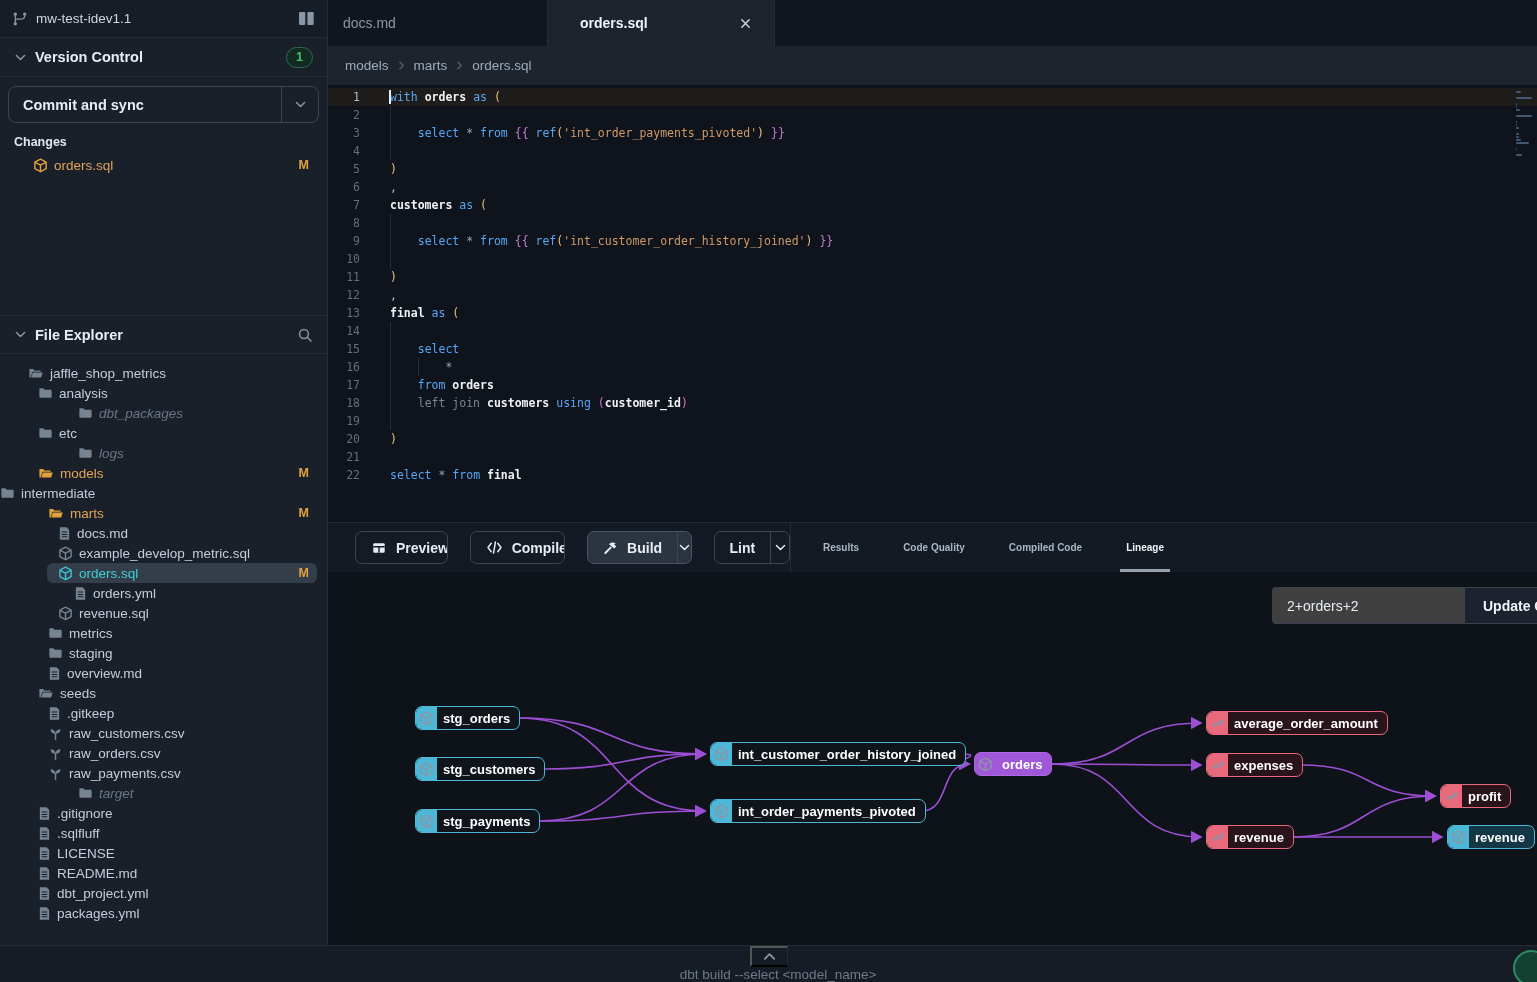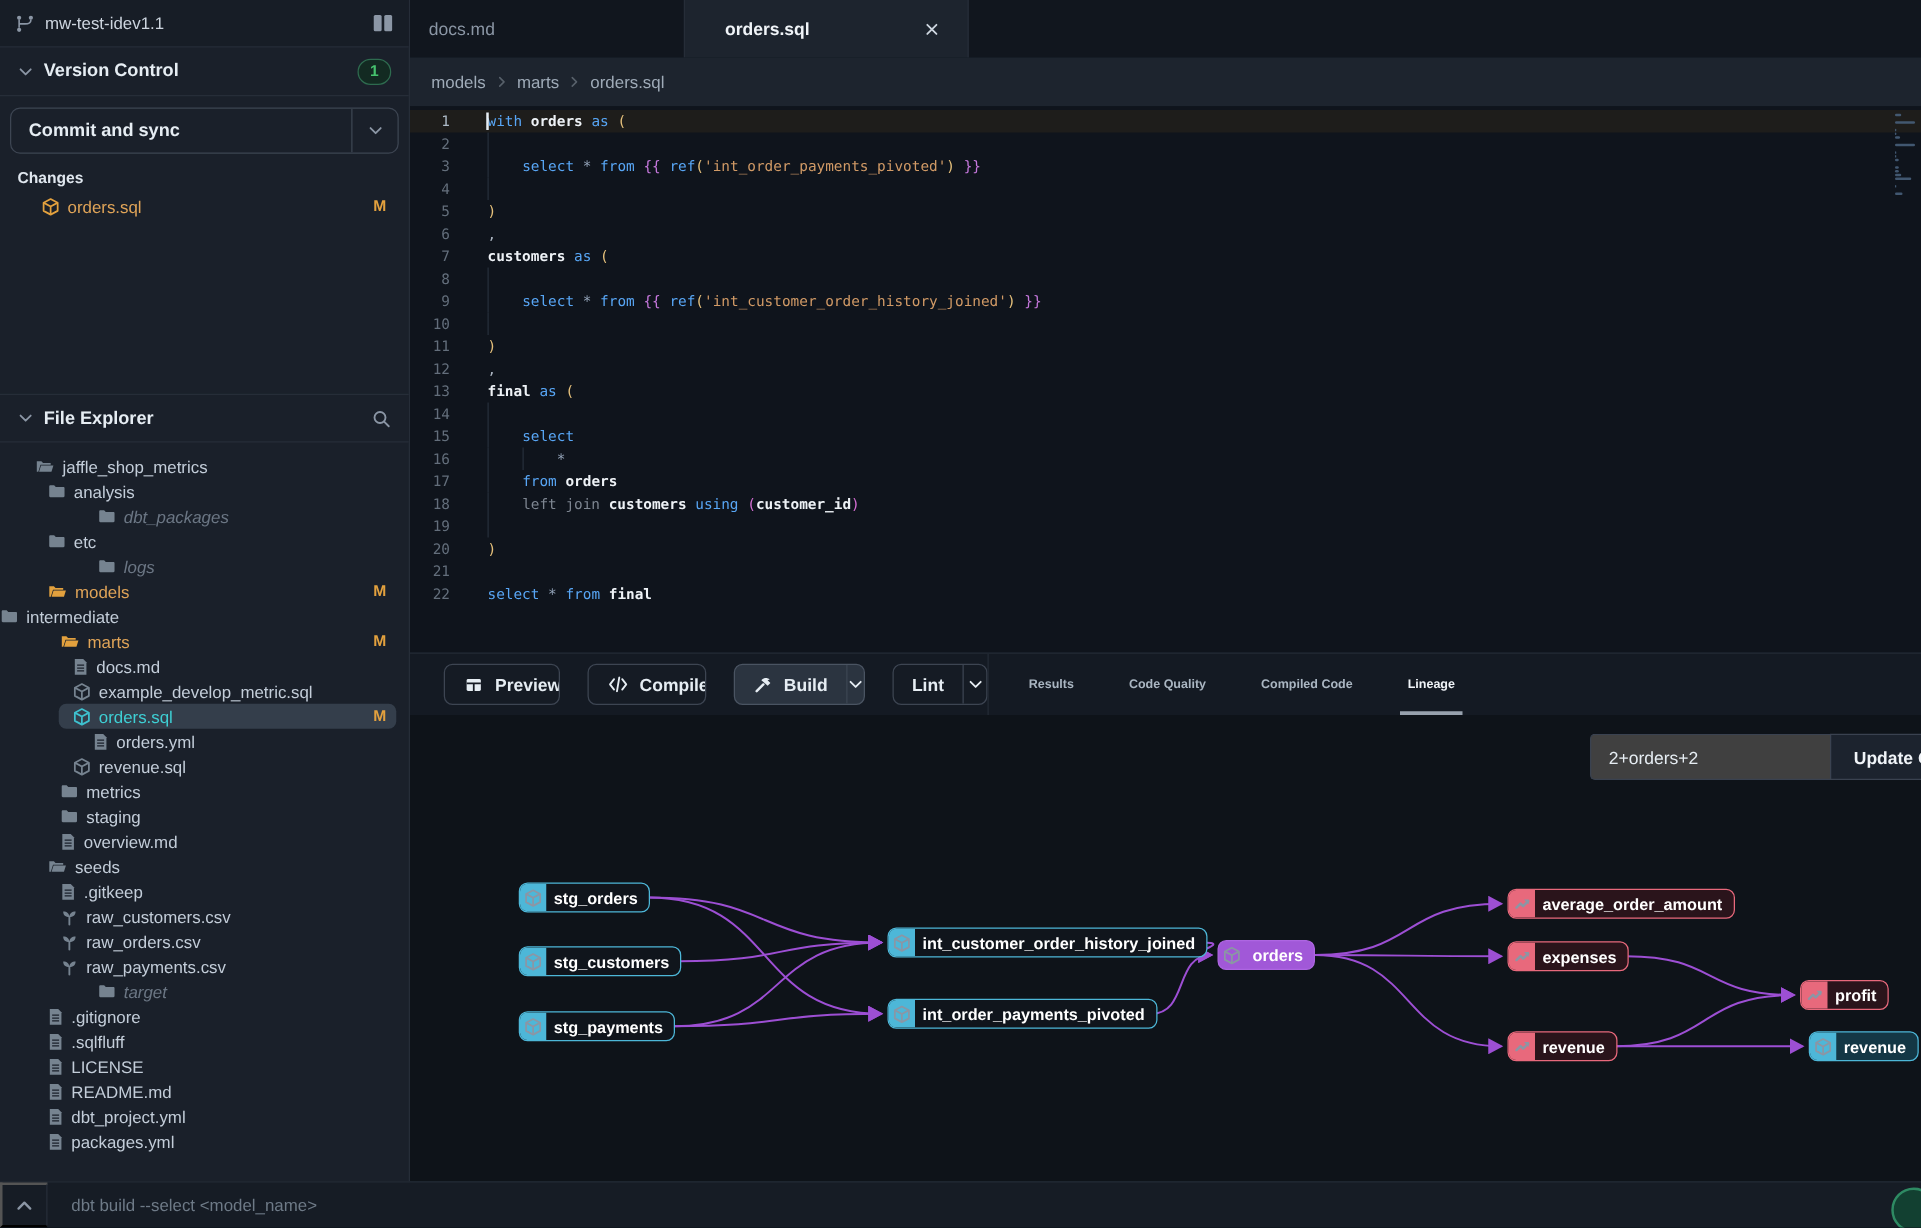--- a/index.html
+++ b/index.html
@@ -104,21 +104,21 @@
     overflow:hidden; font-size:13px; font-weight:700; color:#fff; cursor:pointer; background:#10151c; }
   .lnode .ic { width:21px; display:flex; align-items:center; justify-content:center; }
   .lnode .lb { display:flex; align-items:center; padding:0 9px 0 6px; white-space:nowrap; }
   .lnode.model-cyan { border:1.5px solid #4db7d8; } .lnode.model-cyan .ic { background:#4db7d8; color:#0d1b24; }
   .lnode.model-teal { border:1.5px solid #4db7d8; background:#143745; } .lnode.model-teal .ic { background:#4db7d8; color:#0d1b24; }
   .lnode.metric { border:1.5px solid #e8697c; background:#2a141b; } .lnode.metric .ic { background:#e8697c; color:#2a121a; }
   .lnode.model-purple { border:1.5px solid #ae66e2; background:#a158d8; } .lnode.model-purple .ic { background:transparent; color:#fff; }
 
   
   .bottom-bar { position:absolute; left:0; right:0; bottom:0; height:37px; background:#161c25;
-    border-top:1px solid #232b36; display:flex; align-items:center; }
+    border-top:1px solid #232b36; display:flex; align-items:center;flex-direction:column; }
   .bb-toggle { width:38px; height:100%; display:flex; align-items:center; justify-content:center;
     color:#e6edf3; border-right:1px solid #262d38; cursor:pointer; background:none; }
   .bb-cmd { padding-left:19px; font-size:13.5px; color:#6e7a87; }
   .bb-status { position:absolute; right:-12px; top:4px; width:36px; height:36px; border-radius:50%;
     background:#124031; border:2px solid #2e8a63; }
 </style>
 </head>
 <body>
 
 <div class="app">

